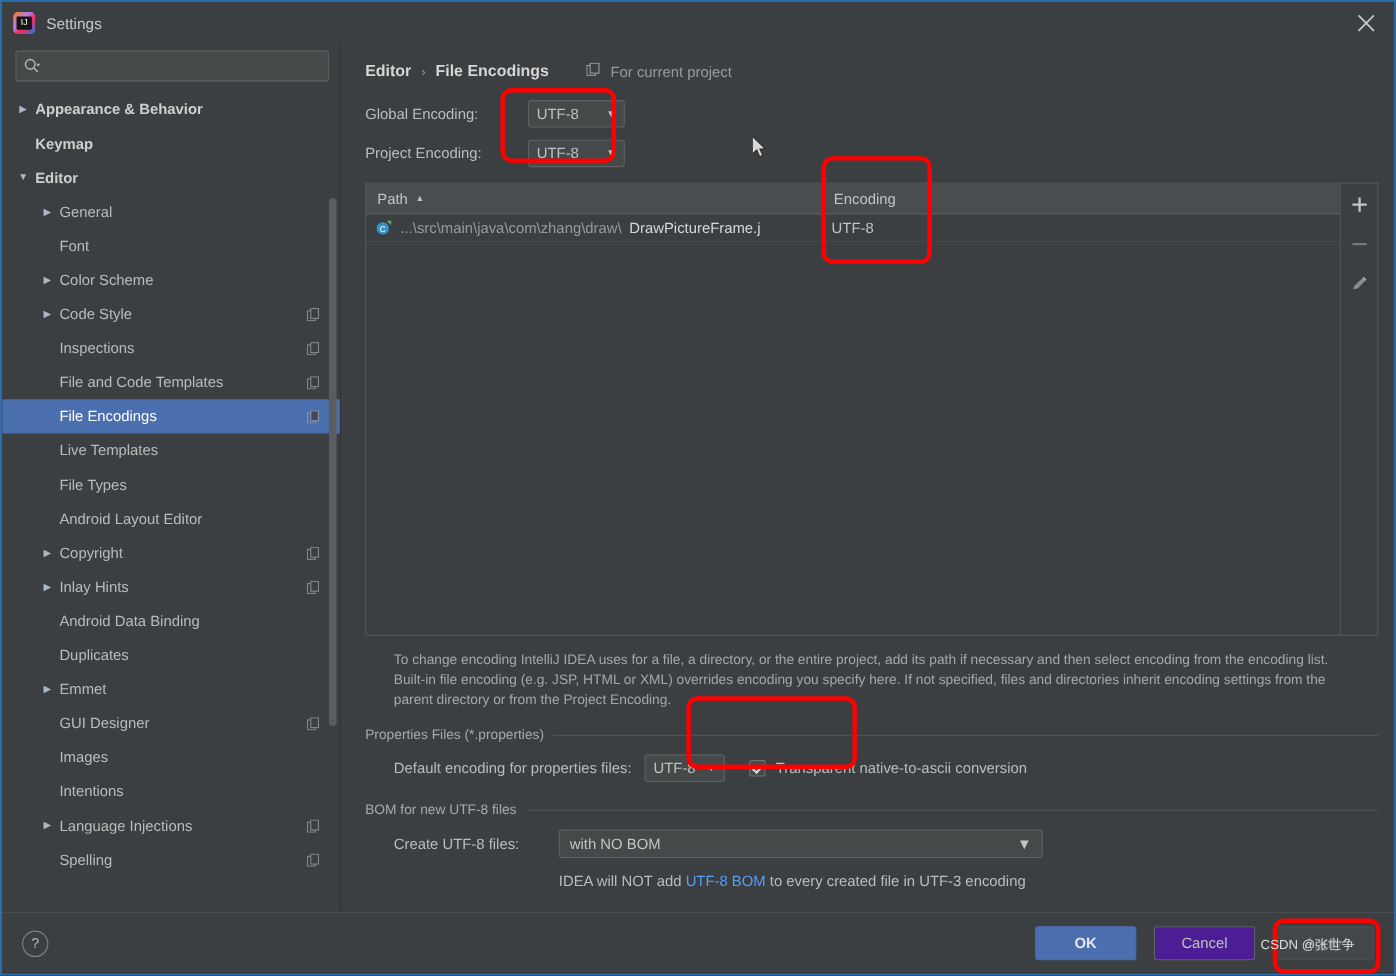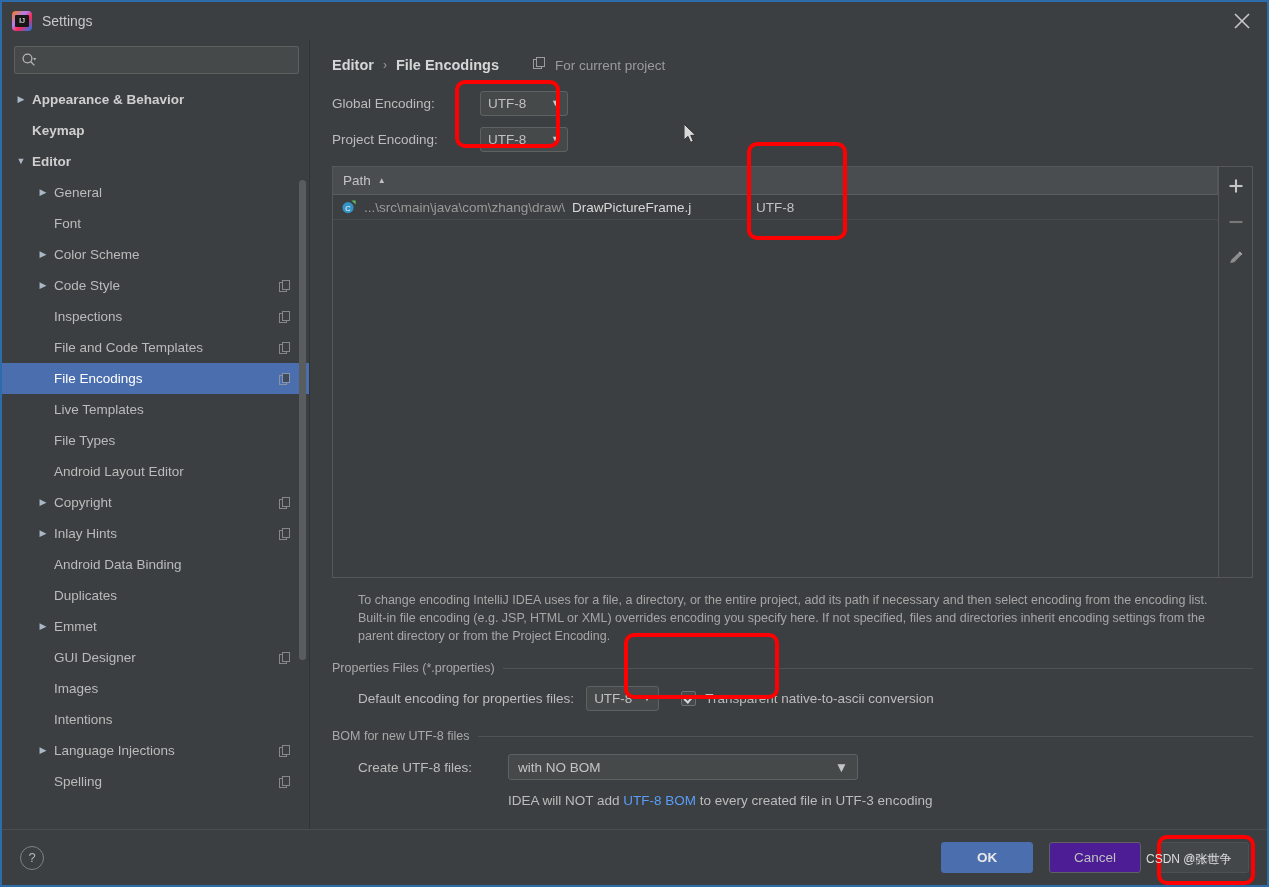--- a/index.html
+++ b/index.html
@@ -358,21 +358,21 @@
     width: 4px; height: 8px;
     border: solid #d6d6d6;
     border-width: 0 2px 2px 0;
     transform: rotate(42deg);
   }
   .chk-label { font-size: 13.5px; color: #bcbcbc; }
 
   .bom-row { display: flex; align-items: center; padding-left: 26px; height: 32px; }
   .bom-label { font-size: 13.5px; color: #bcbcbc; width: 150px; flex: 0 0 150px; }
   #bom-combo {
-    width: 350px;
+    width: 440px;
     height: 26px;
     background: #45494a;
     border: 1px solid #5e6263;
     border-radius: 3px;
     display: flex;
     align-items: center;
     padding: 0 9px;
     font-size: 13.5px;
     color: #c4c4c4;
     cursor: pointer;
@@ -672,20 +672,23 @@
         </span>
       </div>
 
       <div id="table-area">
         <div id="table-box">
           <div id="table-head">
             <div class="th path">
               <span>Path</span>
               <span class="sort-caret">▲</span>
             </div>
+            <div class="th enc">
+              <span>Encoding</span>
+            </div>
           </div>
           <div id="table-rows">
               <div class="tr">
                 <div class="td path">
                   <span class="class-icon"><svg width="16" height="16" viewBox="0 0 16 16">
                       <circle cx="7" cy="8.6" r="5.6" fill="#3592c4"></circle>
                       <text x="7" y="11.6" font-size="7.5" fill="#ffffff" text-anchor="middle" font-family="Liberation Sans, sans-serif">C</text>
                       <path d="M10.4 1.6 L14.6 1.6 L14.6 5.6 Z" fill="#5fb865"></path>
                     </svg></span>
                   <span class="path-dim">...\src\main\java\com\zhang\draw\</span>

